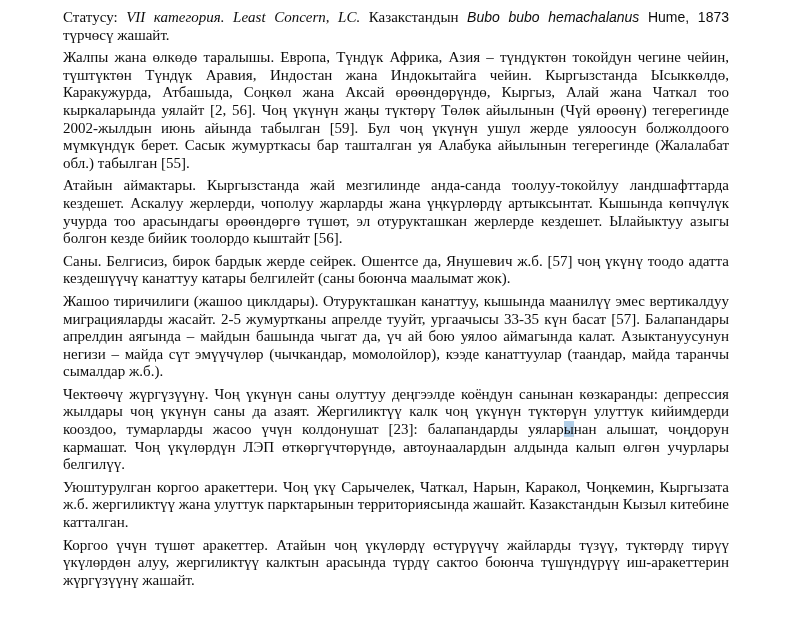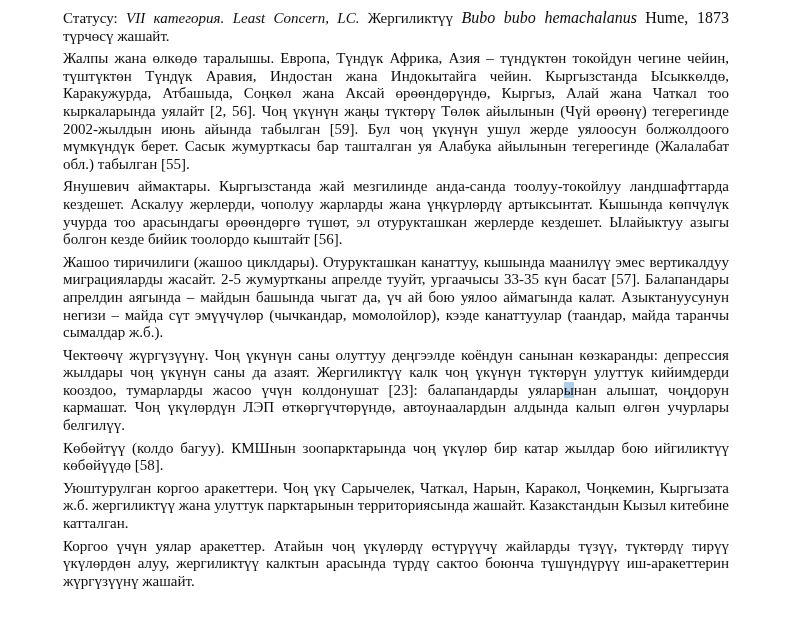--- a/index.html
+++ b/index.html
@@ -27,70 +27,70 @@
     margin: 0 0 5px 0;
   }
   .lead {
     font-weight: 400;
   }
   .ital {
     font-style: italic;
     margin-top: 20px;
   }
   .sans {
-    font-family: Liberation Serif, serif;
-    font-size: 16px;
+    font-family: Liberation Sans, sans-serif;
+    font-size: 14px;
   }
   .sel {
     background: #b3cfe8;
   }
 </style>
 </head>
 <body>
 
 <div class="doc">
 
   <p class="para">
     <span class="lead">Статусу:</span>
     <span class="ital">VII категория. Least Concern, LC.</span>
-    <span>Жергиликтүү</span>
+    <span>Казакстандын</span>
     <span class="sans ital">Bubo bubo hemachalanus</span>
     <span class="sans">Hume, 1873</span>
     <span>түрчөсү жашайт.</span>
   </p>
 
   <p class="para">
     <span class="lead">Жалпы жана өлкөдө таралышы.</span>
     <span>Европа, Түндүк Африка, Азия – түндүктөн токойдун чегине чейин, түштүктөн Түндүк Аравия, Индостан жана Индокытайга чейин. Кыргызстанда Ысыккөлдө, Каракужурда, Атбашыда, Соңкөл жана Аксай өрөөндөрүндө, Кыргыз, Алай жана Чаткал тоо кыркаларында уялайт [2, 56]. Чоң үкүнүн жаңы түктөрү Төлөк айылынын (Чүй өрөөнү) тегерегинде 2002-жылдын июнь айында табылган [59]. Бул чоң үкүнүн ушул жерде уялоосун болжолдоого мүмкүндүк берет. Сасык жумурткасы бар ташталган уя Алабука айылынын тегерегинде (Жалалабат обл.) табылган [55].</span>
   </p>
 
   <p class="para">
-    <span class="lead">Янушевич аймактары.</span>
+    <span class="lead">Атайын аймактары.</span>
     <span>Кыргызстанда жай мезгилинде анда-санда тоолуу-токойлуу ландшафттарда кездешет. Аскалуу жерлерди, чополуу жарларды жана үңкүрлөрдү артыксынтат. Кышында көпчүлүк учурда тоо арасындагы өрөөндөргө түшөт, эл отурукташкан жерлерде кездешет. Ылайыктуу азыгы болгон кезде бийик тоолордо кыштайт [56].</span>
   </p>
 
+  <p class="para">
+    <span class="lead">Саны.</span>
+    <span>Белгисиз, бирок бардык жерде сейрек. Ошентсе да, Янушевич ж.б. [57] чоң үкүнү тоодо адатта кездешүүчү канаттуу катары белгилейт (саны боюнча маалымат жок).</span>
+  </p>
 
   <p class="para">
     <span class="lead">Жашоо тиричилиги (жашоо циклдары).</span>
     <span>Отурукташкан канаттуу, кышында маанилүү эмес вертикалдуу миграцияларды жасайт. 2-5 жумуртканы апрелде тууйт, ургаачысы 33-35 күн басат [57]. Балапандары апрелдин аягында – майдын башында чыгат да, үч ай бою уялоо аймагында калат. Азыктануусунун негизи – майда сүт эмүүчүлөр (чычкандар, момолойлор), кээде канаттуулар (таандар, майда таранчы сымалдар ж.б.).</span>
   </p>
 
   <p class="para">
     <span class="lead">Чектөөчү жүргүзүүнү.</span>
     <span>Чоң үкүнүн саны олуттуу деңгээлде коёндун санынан көзкаранды: депрессия жылдары чоң үкүнүн саны да азаят. Жергиликтүү калк чоң үкүнүн түктөрүн улуттук кийимдерди кооздоо, тумарларды жасоо үчүн колдонушат [23]: балапандарды уялар</span><span class="sel">ы</span><span>нан алышат, чоңдорун кармашат. Чоң үкүлөрдүн ЛЭП өткөргүчтөрүндө, автоунаалардын алдында калып өлгөн учурлары белгилүү.</span>
   </p>
 
-  <p class="para">
-    <span class="lead">Көбөйтүү (колдо багуу).</span>
-    <span>КМШнын зоопарктарында чоң үкүлөр бир катар жылдар бою ийгиликтүү көбөйүүдө [58].</span>
-  </p>
 
   <p class="para">
     <span class="lead">Уюштурулган коргоо аракеттери.</span>
     <span>Чоң үкү Сарычелек, Чаткал, Нарын, Каракол, Чоңкемин, Кыргызата ж.б. жергиликтүү жана улуттук парктарынын территориясында жашайт. Казакстандын Кызыл китебине катталган.</span>
   </p>
 
   <p class="para">
-    <span class="lead">Коргоо үчүн уялар аракеттер.</span>
+    <span class="lead">Коргоо үчүн түшөт аракеттер.</span>
     <span>Атайын чоң үкүлөрдү өстүрүүчү жайларды түзүү, түктөрдү тирүү үкүлөрдөн алуу, жергиликтүү калктын арасында түрдү сактоо боюнча түшүндүрүү иш-аракеттерин жүргүзүүнү жашайт.</span>
   </p>
 
 </div>
 
 </body></html>

